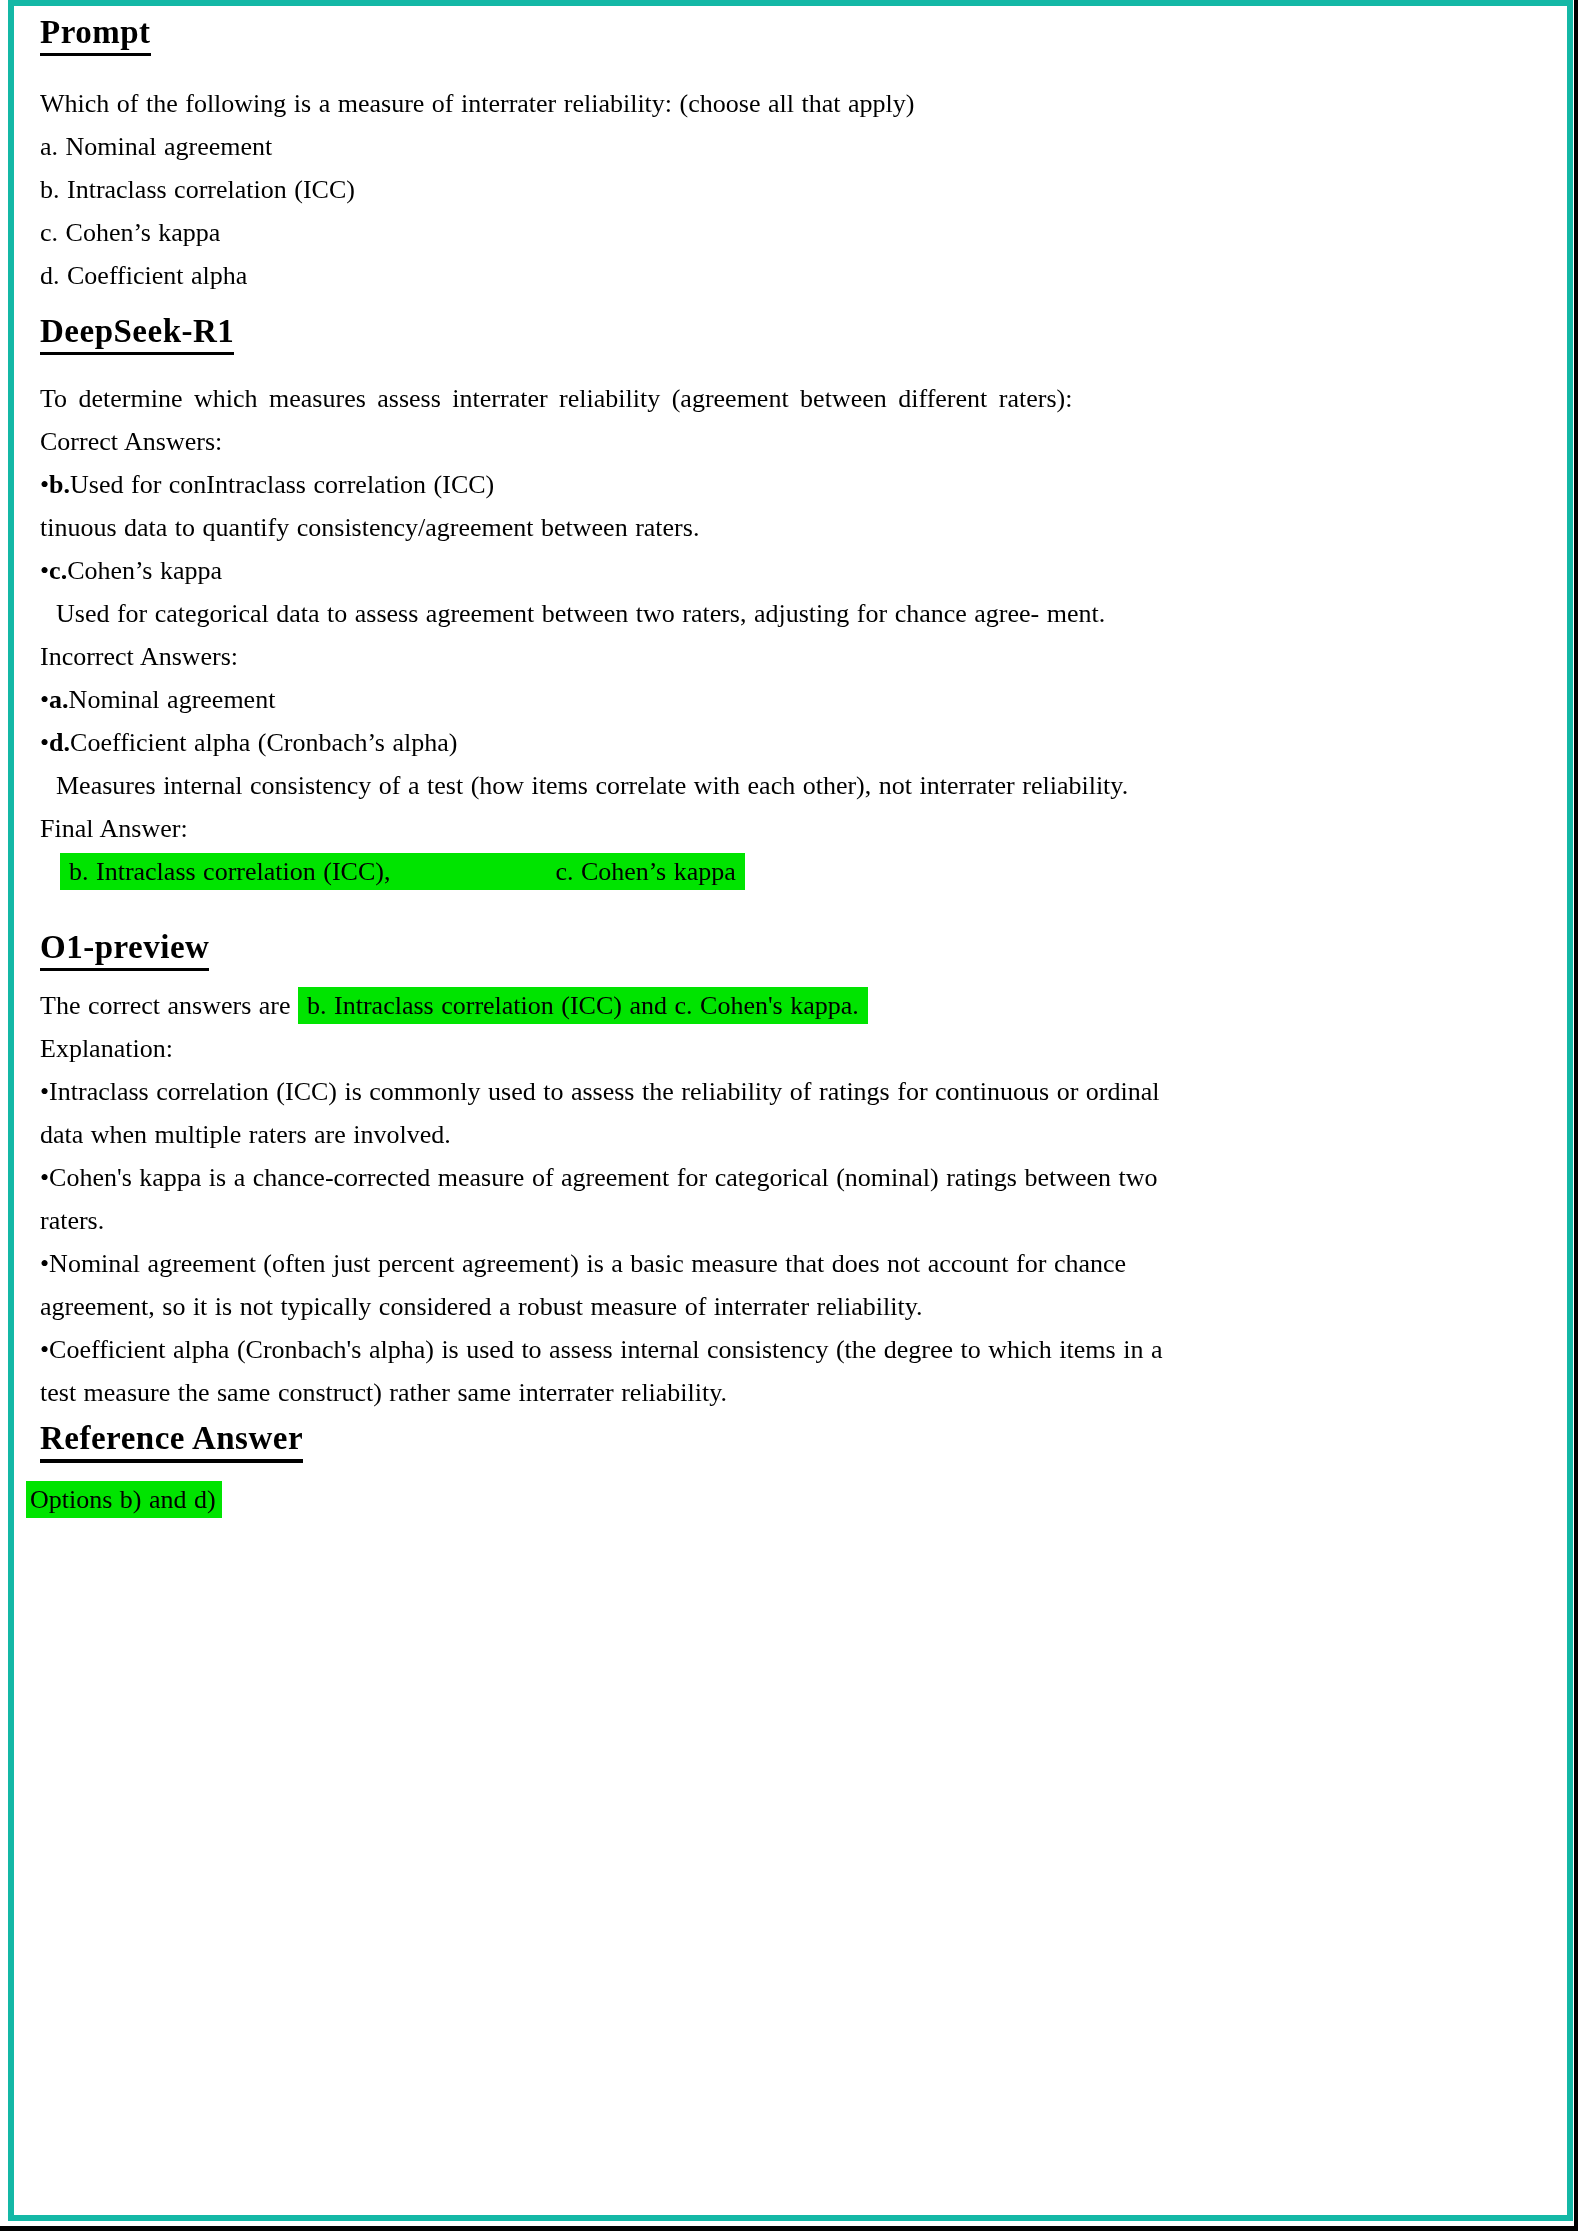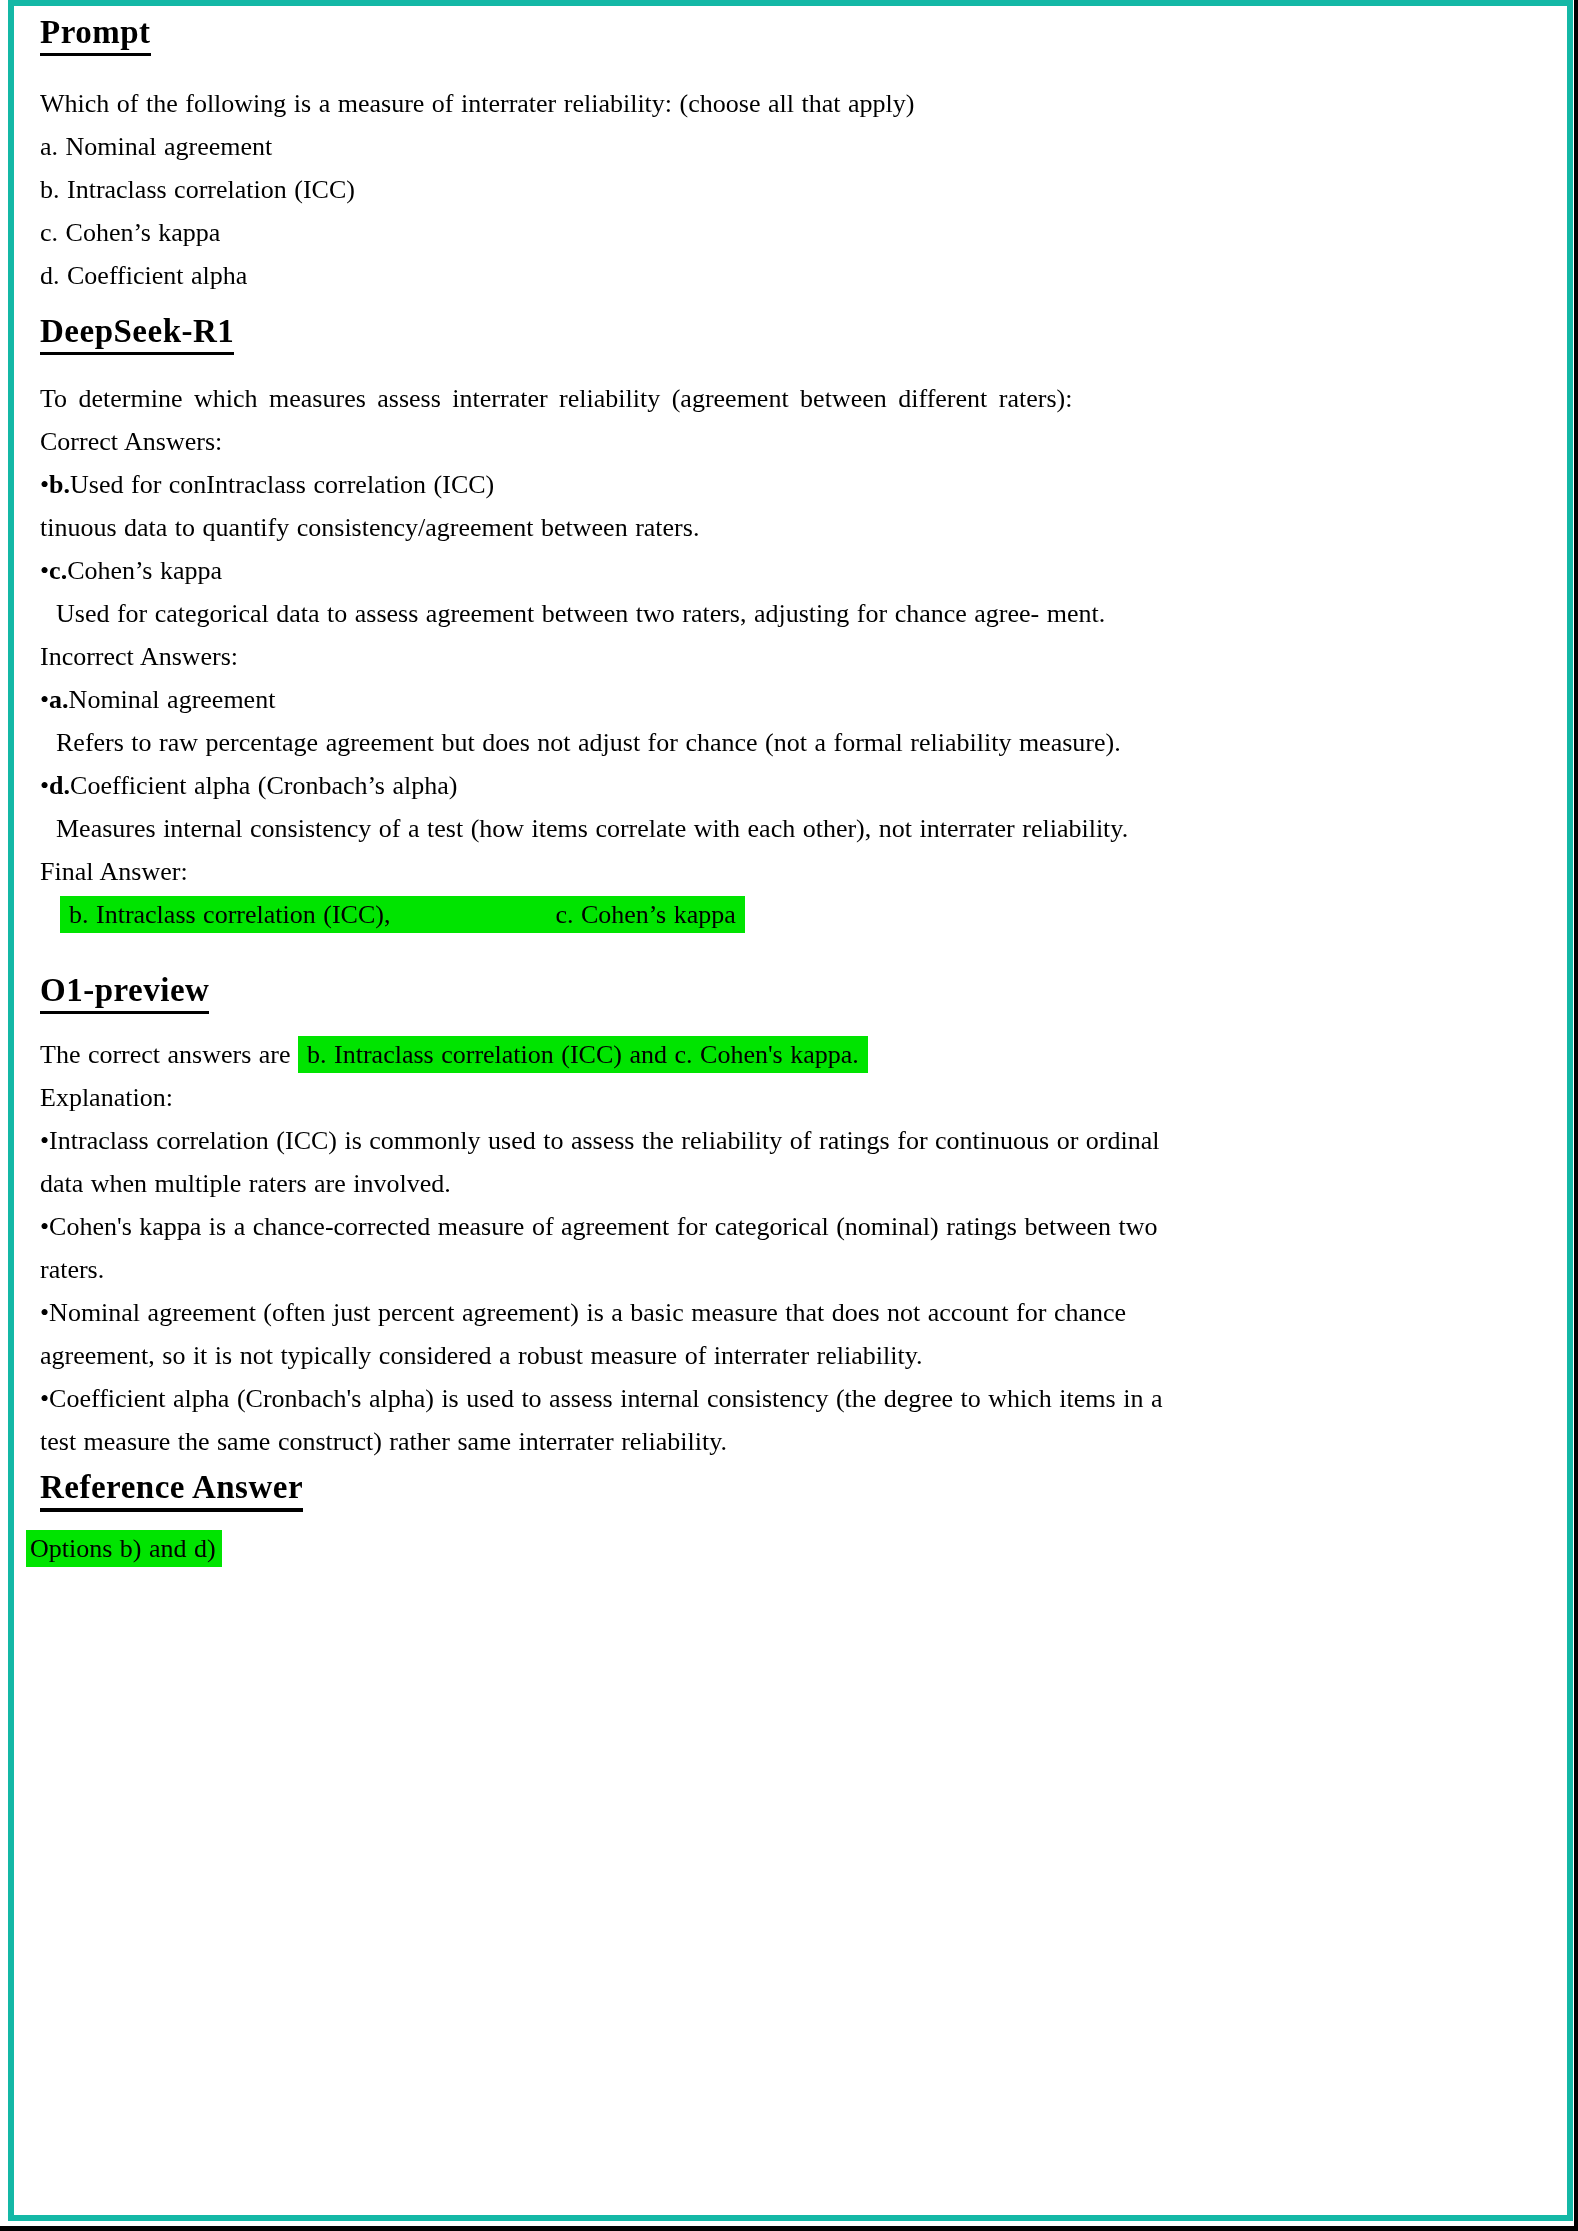--- a/index.html
+++ b/index.html
@@ -24,21 +24,21 @@
   .wide{word-spacing:5px;}
   .ind{padding-left:16px;}
   .bl{font-weight:bold;}
   .hl{padding:4px 9px;white-space:pre-wrap;}
   .final-line{padding-left:20px;}
   .ref-hl{margin-left:-14px;padding:4px 6px 4px 4px;}
   .mt-prompt-body{margin-top:26px;}
   .mt-sec1{margin-top:14px;}
   .mb-ds{margin-bottom:22px;}
   .mt-sec2{margin-top:34px;}
-  .mb-o1{margin-bottom:19px;}
+  .mb-o1{margin-bottom:13px;}
   .mt-sec3{margin-top:4px;}
   .mb-ref{margin-bottom:15px;}
 </style>
 </head>
 <body>
 
 <div class="page">
 
   <div class="hwrap"><span class="h">Prompt</span></div>
   <div class="line mt-prompt-body">Which of the following is a measure of interrater reliability: (choose all that apply)</div>
@@ -49,21 +49,20 @@
 
   <div class="hwrap mt-sec1 mb-ds"><span class="h">DeepSeek-R1</span></div>
   <div class="line wide">To determine which measures assess interrater reliability (agreement between different raters):</div>
   <div class="line">Correct Answers:</div>
   <div class="line"><span>•</span><span class="bl">b.</span><span>Used for conIntraclass correlation (ICC)</span></div>
   <div class="line">tinuous data to quantify consistency/agreement between raters.</div>
   <div class="line"><span>•</span><span class="bl">c.</span><span>Cohen’s kappa</span></div>
   <div class="line ind">Used for categorical data to assess agreement between two raters, adjusting for chance agree- ment.</div>
   <div class="line">Incorrect Answers:</div>
   <div class="line"><span>•</span><span class="bl">a.</span><span>Nominal agreement</span></div>
-  <div class="line ind">Refers to raw percentage agreement but does not adjust for chance (not a formal reliability measure).</div>
   <div class="line"><span>•</span><span class="bl">d.</span><span>Coefficient alpha (Cronbach’s alpha)</span></div>
   <div class="line ind">Measures internal consistency of a test (how items correlate with each other), not interrater reliability.</div>
   <div class="line">Final Answer:</div>
   <div class="line final-line"><span class="hl" style="background: rgb(0, 228, 0);">b. Intraclass correlation (ICC),                      c. Cohen’s kappa</span></div>
 
   <div class="hwrap mt-sec2 mb-o1"><span class="h">O1-preview</span></div>
   <div class="line"><span>The correct answers are </span><span class="hl" style="background: rgb(0, 228, 0);">b. Intraclass correlation (ICC) and c. Cohen's kappa.</span></div>
   <div class="line">Explanation:</div>
   <div class="line">•Intraclass correlation (ICC) is commonly used to assess the reliability of ratings for continuous or ordinal</div>
   <div class="line">data when multiple raters are involved.</div>

